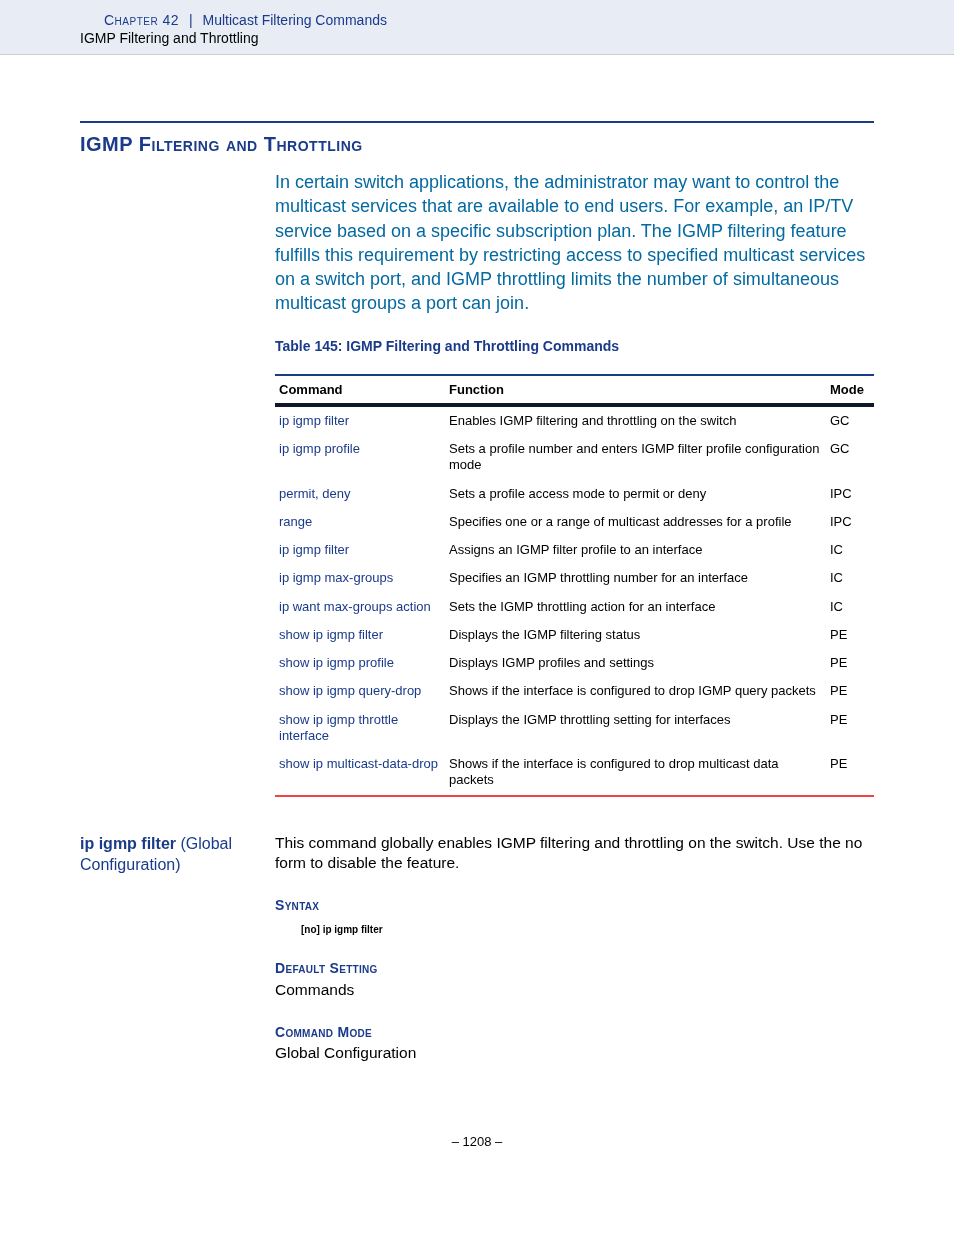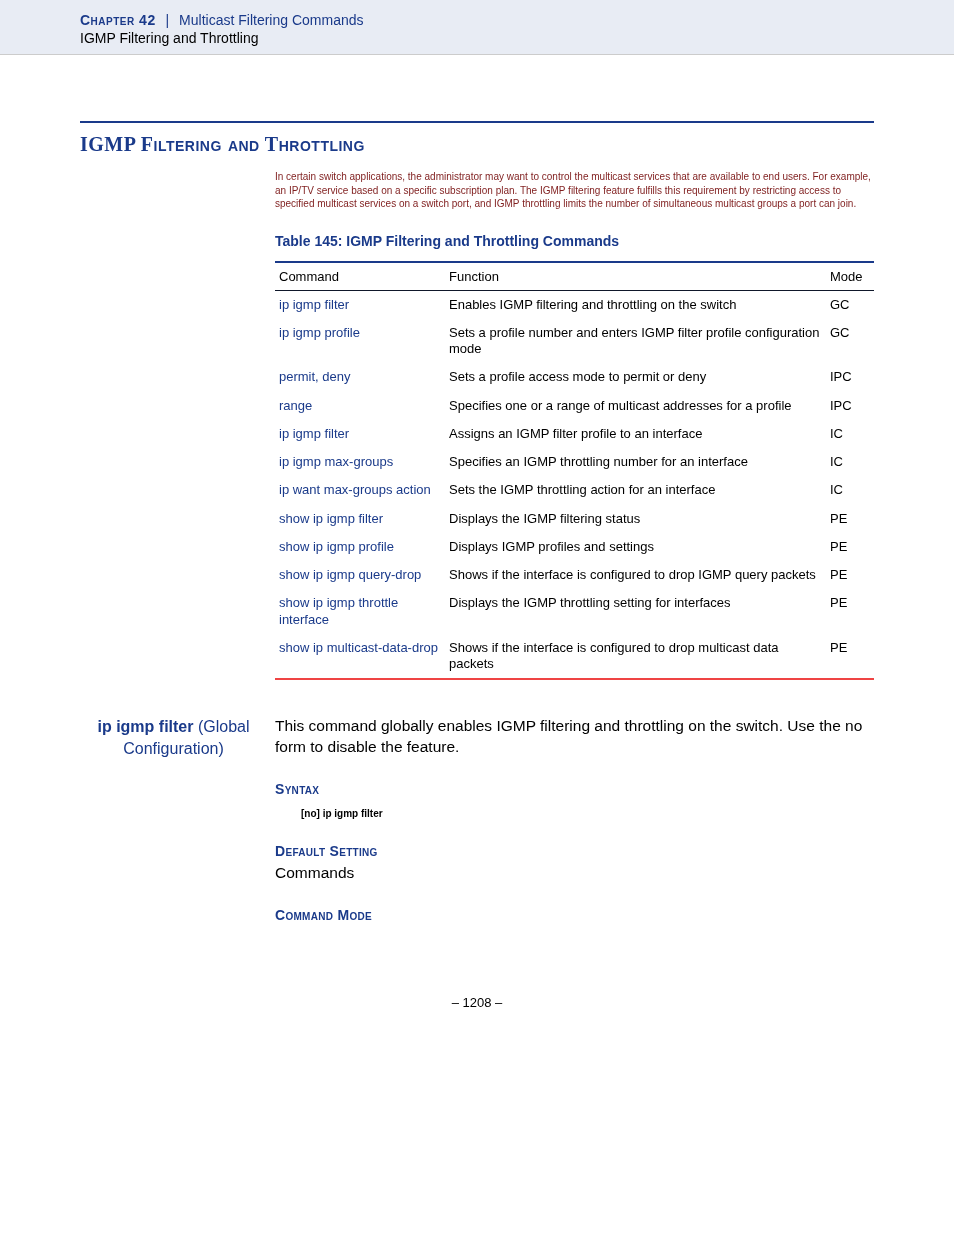--- a/index.html
+++ b/index.html
@@ -16,79 +16,79 @@
     border-bottom: 1px solid #ccc;
   }
   .header-inner {
     margin-left: 80px;
     margin-right: 80px;
   }
   .chap-line {
     font-size: 14px;
     color: #1a3a8a;
   }
-  .chap-strong { font-weight: bold; font-variant: small-caps; letter-spacing: 0.5px; }
+  .chap-strong { font-weight: normal; font-variant: small-caps; letter-spacing: 0.5px; margin-left: 24px; }
   .chap-sep { color: #1a3a8a; font-weight: normal; margin: 0 6px; }
   .chap-title { color: #1a3a8a; }
   .sub-line { font-size: 14px; color: #000; margin-top: 2px; }
   .page {
     margin: 66px 80px 0 80px;
   }
   .top-rule { border-top: 2px solid #1a3a8a; margin-bottom: 10px; }
   h1.section-title {
     font-size: 20px;
     color: #1a3a8a;
     font-weight: bold;
     letter-spacing: 0.5px;
     margin-bottom: 14px;
   }
-  h1.section-title .sc { font-variant: small-caps; font-family: Liberation Serif, serif; }
+  h1.section-title .sc { font-variant: small-caps; }
   .intro-block { margin-left: 195px; }
   .intro-text {
-    font-size: 10px;
+    font-size: 18px;
     line-height: 1.35;
-    color: #7f1d1d;
+    color: #0369a1;
   }
   .table-caption {
     color: #1a3a8a;
     font-weight: bold;
     font-size: 14px;
     margin-top: 22px;
-    margin-bottom: 12px;
+    margin-bottom: 20px;
   }
   table.cmd-table {
     width: 100%;
     border-collapse: collapse;
     font-size: 13px;
   }
   table.cmd-table thead th {
     text-align: left;
-    font-weight: normal;
+    font-weight: bold;
     padding: 6px 4px;
     border-top: 2px solid #1a3a8a;
-    border-bottom: 1px solid #0f172a;
+    border-bottom: 4px solid #0f172a;
   }
   table.cmd-table tbody td {
     padding: 6px 4px;
     vertical-align: top;
     line-height: 1.25;
   }
   table.cmd-table tbody tr:last-child td {
     border-bottom: 2px solid #ef4444;
   }
   .cmd-link { color: #1a3a8a; }
   .col-cmd { width: 170px; }
   .col-mode { width: 48px; }
   .entry-row {
     display: flex;
     margin-top: 36px;
   }
   .entry-label {
     width: 195px;
-    text-align: center;
+    text-align: left;
     padding-right: 8px;
     font-size: 16px;
     color: #1a3a8a;
     line-height: 1.35;
   }
   .entry-label .bold { font-weight: bold; }
   .entry-body {
     flex: 1;
     font-size: 15.5px;
     line-height: 1.35;
@@ -222,17 +222,18 @@
         <span>This command globally enables IGMP filtering and throttling on the switch. Use the </span><span class="bold">no</span><span> form to disable the feature.</span>
       </p>
 
       <div class="subhead">Syntax</div>
       <div class="syntax-line">[no] ip igmp filter</div>
 
       <div class="subhead">Default Setting</div>
       <div class="setting-val">Commands</div>
 
       <div class="subhead">Command Mode</div>
+      <div class="setting-val">Global Configuration</div>
     </div>
   </div>
 
   <div class="page-num">–  1208  –</div>
 </div>
 
 </body></html>

